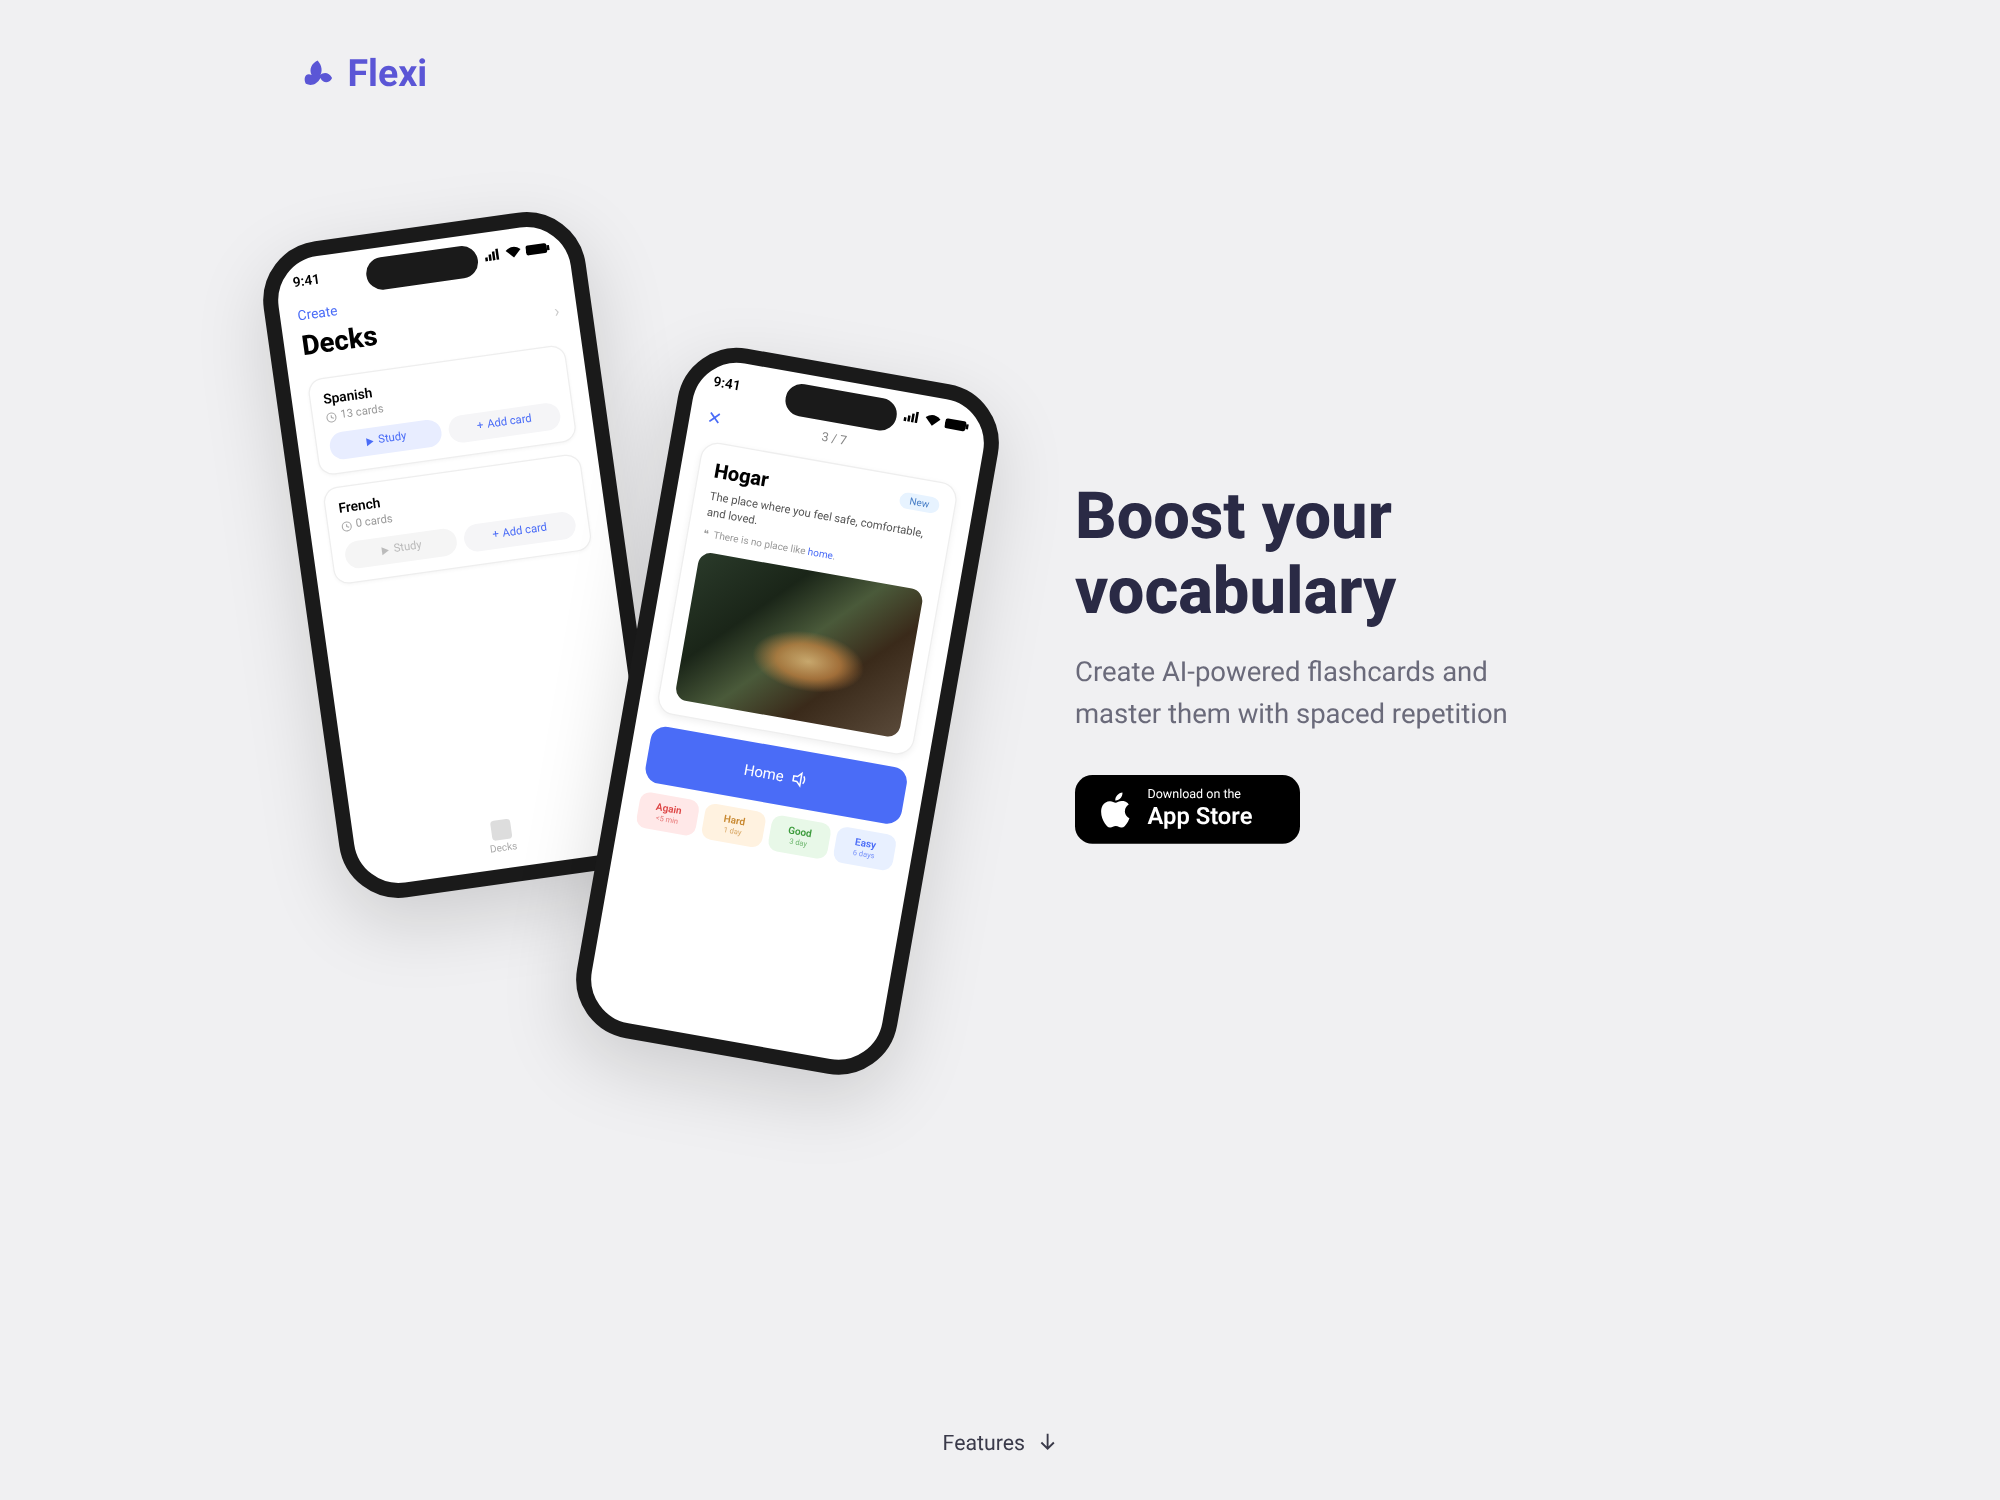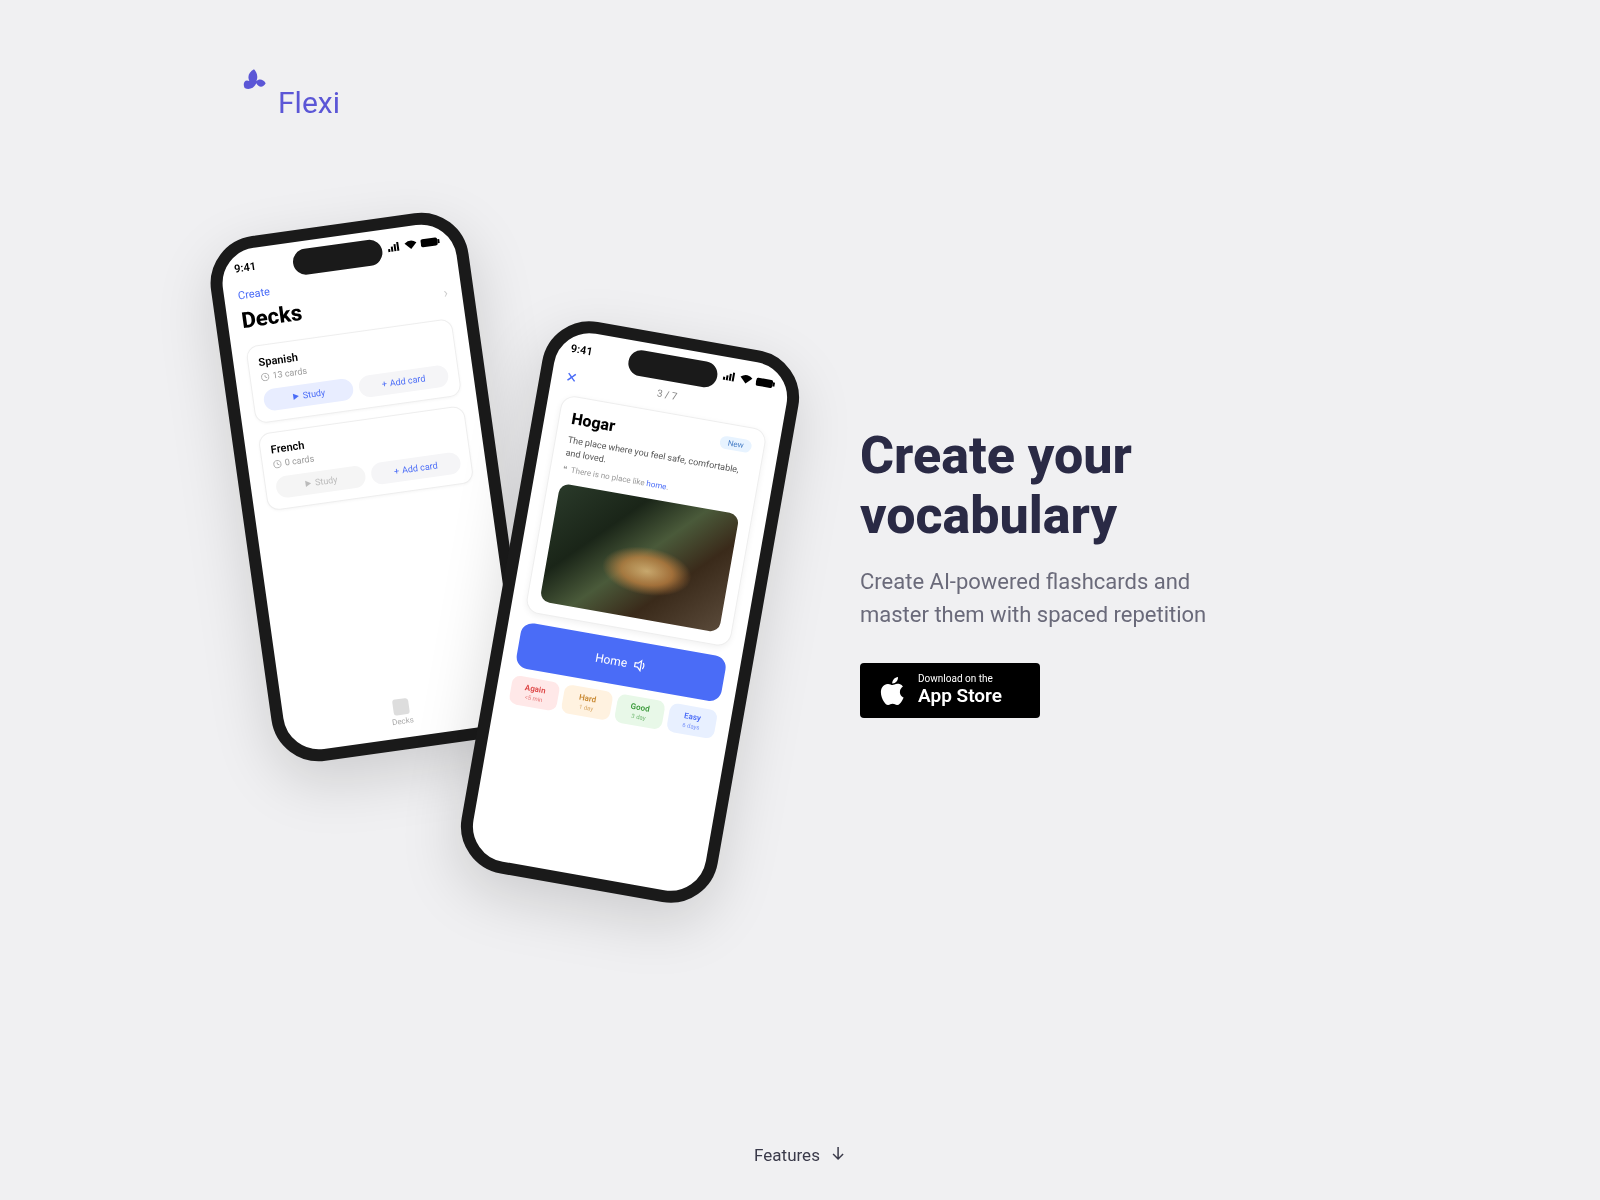--- a/index.html
+++ b/index.html
@@ -26,23 +26,22 @@
       gap: 10px;
     }
     
     .logo-icon {
       width: 28px;
       height: 28px;
     }
     
     .logo-text {
       font-size: 30px;
-      font-weight: 400;
+      font-weight: 700;
       color: #5b56d6;
-      margin-top: 43px;
     }
     
     .hero {
       display: flex;
       align-items: center;
       padding: 60px 240px;
       gap: 40px;
     }
     
     .phones {
@@ -353,21 +352,21 @@
       margin-bottom: 32px;
       max-width: 360px;
     }
     
     .appstore-btn {
       display: inline-flex;
       align-items: center;
       background: #000;
       color: #fff;
       padding: 10px 20px;
-      border-radius: 4px;
+      border-radius: 14px;
       gap: 12px;
       width: 180px;
     }
     
     .appstore-btn .apple-icon {
       width: 26px;
       height: 30px;
     }
     
     .appstore-btn .text-small {
@@ -551,21 +550,21 @@
             <div class="label">Easy</div>
             <div class="time">6 days</div>
           </div>
         </div>
       </div>
     </div>
 
   </div>
 
   <div class="hero-text">
-    <h1 class="hero-title">Create your vocabulary</h1>
+    <h1 class="hero-title">Boost your vocabulary</h1>
     <p class="hero-desc">Create AI-powered flashcards and master them with spaced repetition</p>
     <a class="appstore-btn">
       <svg class="apple-icon" viewBox="0 0 24 28" fill="#fff">
         <path d="M18.5 14.8c0-3.3 2.7-4.9 2.8-5-1.5-2.2-3.9-2.5-4.8-2.5-2-.2-4 1.2-5 1.2s-2.6-1.2-4.3-1.1c-2.2 0-4.2 1.3-5.4 3.3-2.3 4-0.6 9.9 1.6 13.1 1.1 1.6 2.4 3.4 4.1 3.3 1.6-.1 2.3-1.1 4.2-1.1s2.5 1.1 4.3 1c1.8 0 2.9-1.6 4-3.2 1.3-1.8 1.8-3.6 1.8-3.7-.1 0-3.4-1.3-3.4-5.3zm-3.2-9.7c.9-1.1 1.5-2.6 1.3-4.1-1.3.1-2.9.9-3.9 2-0.8.9-1.6 2.5-1.4 3.9 1.5.1 3-.7 4-1.8z"></path>
       </svg>
       <div>
         <div class="text-small">Download on the</div>
         <div class="text-large">App Store</div>
       </div>
     </a>

